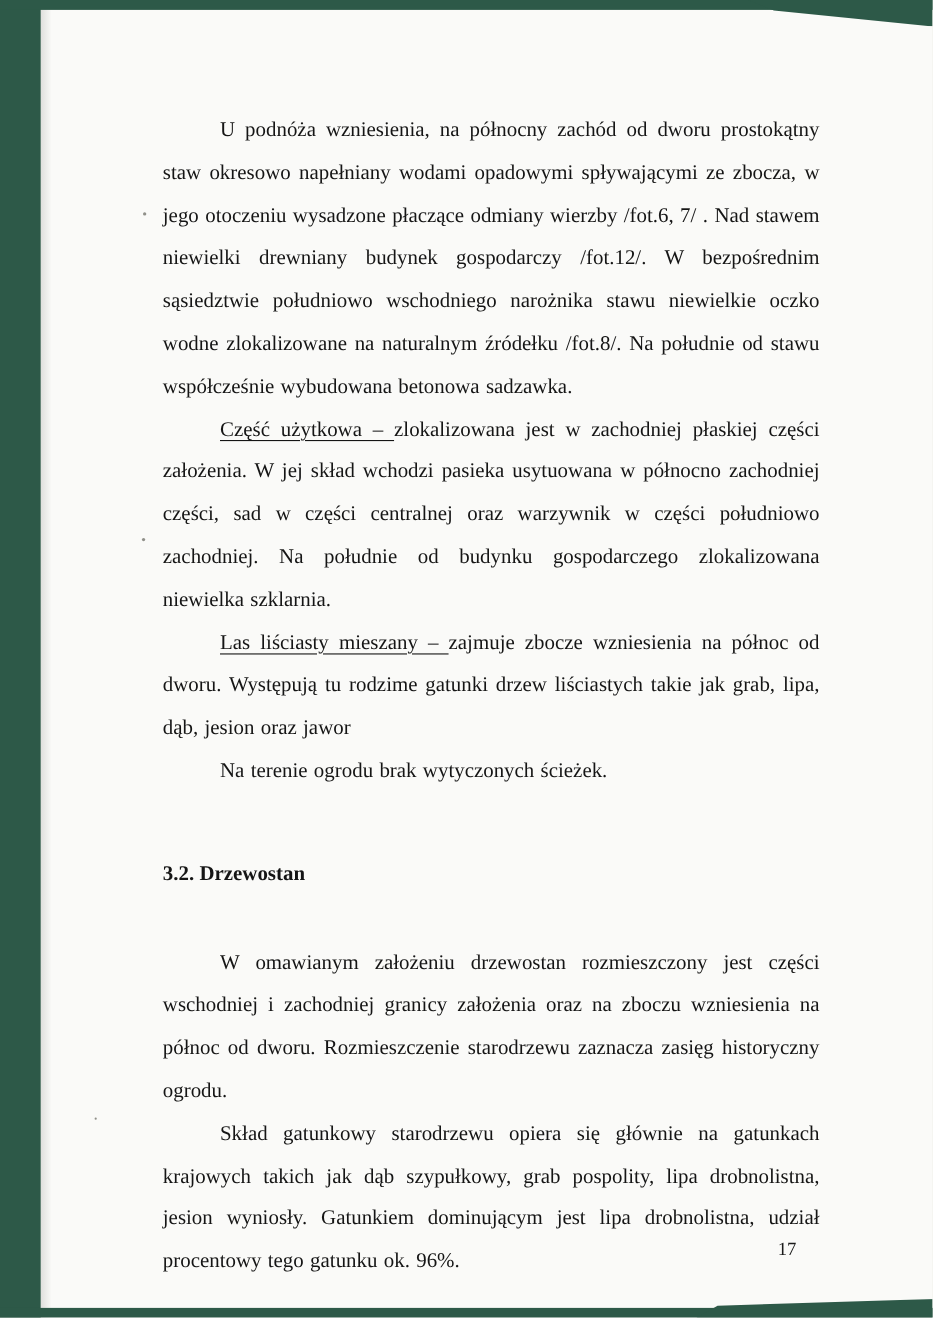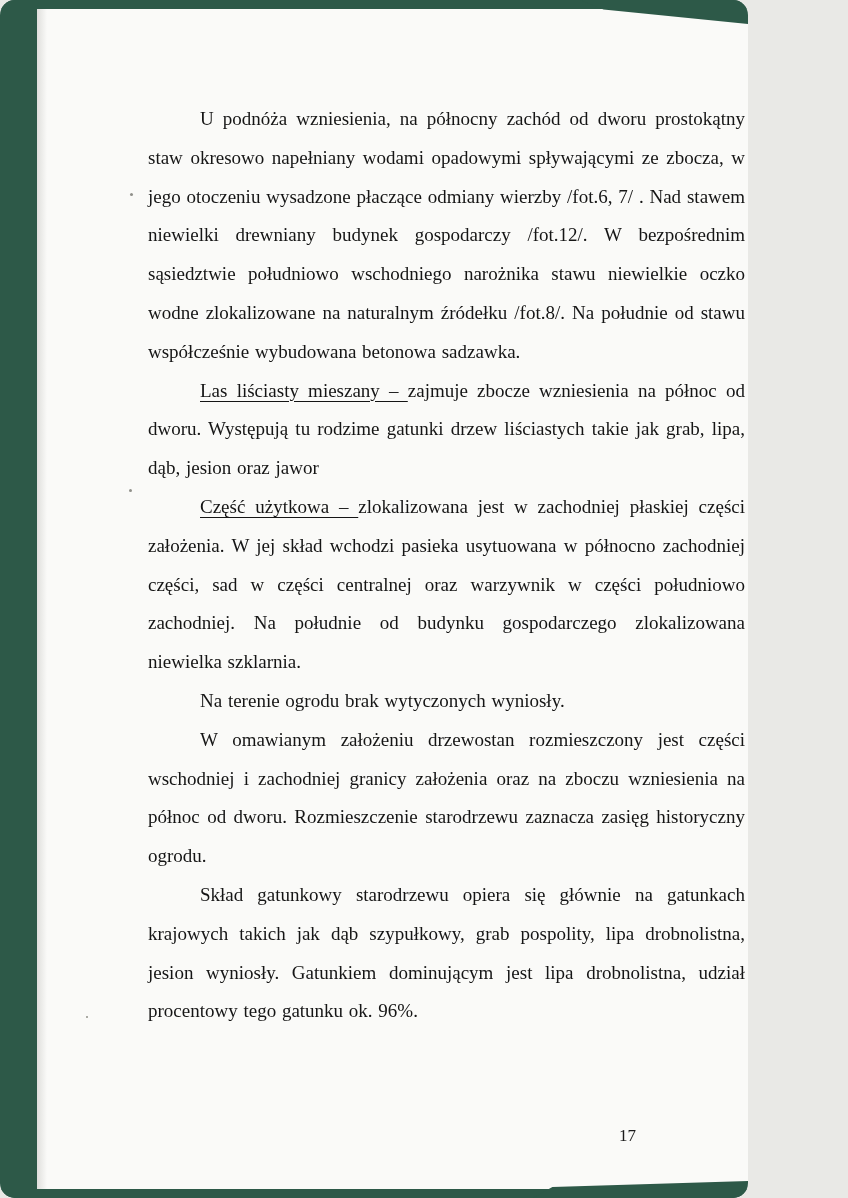--- a/index.html
+++ b/index.html
@@ -2,27 +2,26 @@
 <html style="--border-green: #2d5948; --page-bg: #fafaf8;"><head>
 <meta charset="utf-8">
 <style>
   html, body {
     margin: 0;
     padding: 0;
     background: #e9e9e6;
   }
   .scan {
     position: relative;
-    width: 748px;
+    width: 848px;
     height: 1198px;
     background: var(--page-bg, #fafaf8);
     overflow: hidden;
     font-family: "Liberation Serif", serif;
     color: #151515;
-    border-radius: 15px;
   }
   .edge {
     position: absolute;
     background: var(--border-green, #2d5948);
   }
   .edge-left   { left: 0; top: 0; width: 37px; height: 1198px; }
   .edge-left-shadow {
     position: absolute; left: 37px; top: 0; width: 10px; height: 100%;
     background: linear-gradient(to right, rgba(60,60,52,0.14), rgba(60,60,52,0));
   }
@@ -55,21 +54,21 @@
     text-underline-offset: 4px;
   }
   .heading {
     margin: 55px 0 42px 0;
     font-size: 19px;
     line-height: 38.8px;
     font-weight: bold;
   }
   .page-number {
     position: absolute;
-    right: 112px;
+    right: 124px;
     bottom: 52px;
     font-size: 17px;
     color: #1a1a1a;
   }
   .speck {
     position: absolute;
     background: #90908a;
     border-radius: 50%;
   }
 </style>
@@ -86,26 +85,27 @@
   <div class="edge edge-bottom-right"></div>
 
   <span class="speck" style="left:130px; top:193px; width:3px; height:3px;"></span>
   <span class="speck" style="left:129px; top:489px; width:3px; height:3px;"></span>
   <span class="speck" style="left:86px; top:1016px; width:2px; height:2px;"></span>
 
   <main class="content">
 
     <p class="para">U podnóża wzniesienia, na północny zachód od dworu prostokątny staw okresowo napełniany wodami opadowymi spływającymi ze zbocza, w jego otoczeniu wysadzone płaczące odmiany wierzby /fot.6, 7/ . Nad stawem niewielki drewniany budynek gospodarczy /fot.12/. W bezpośrednim sąsiedztwie południowo wschodniego narożnika stawu niewielkie oczko wodne zlokalizowane na naturalnym źródełku /fot.8/. Na południe od stawu współcześnie wybudowana betonowa sadzawka.</p>
 
+    <p class="para"><span class="u">Część użytkowa – </span><span>zlokalizowana jest w zachodniej płaskiej części założenia. W jej skład wchodzi pasieka usytuowana w północno zachodniej części, sad w części centralnej oraz warzywnik w części południowo zachodniej. Na południe od budynku gospodarczego zlokalizowana niewielka szklarnia.</span></p>
+
     <p class="para"><span class="u">Las liściasty mieszany – </span><span>zajmuje zbocze wzniesienia na północ od dworu. Występują tu rodzime gatunki drzew liściastych takie jak grab, lipa, dąb, jesion oraz jawor</span></p>
 
-    <p class="para"><span class="u">Część użytkowa – </span><span>zlokalizowana jest w zachodniej płaskiej części założenia. W jej skład wchodzi pasieka usytuowana w północno zachodniej części, sad w części centralnej oraz warzywnik w części południowo zachodniej. Na południe od budynku gospodarczego zlokalizowana niewielka szklarnia.</span></p>
+    <p class="para">Na terenie ogrodu brak wytyczonych ścieżek.</p>
 
-    <p class="para">Na terenie ogrodu brak wytyczonych wyniosły.</p>
-
+    <h2 class="heading">3.2. Drzewostan</h2>
 
     <p class="para">W omawianym założeniu drzewostan rozmieszczony jest części wschodniej i zachodniej granicy założenia oraz na zboczu wzniesienia na północ od dworu. Rozmieszczenie starodrzewu zaznacza zasięg historyczny ogrodu.</p>
 
     <p class="para">Skład gatunkowy starodrzewu opiera się głównie na gatunkach krajowych takich jak dąb szypułkowy, grab pospolity, lipa drobnolistna, jesion wyniosły. Gatunkiem dominującym jest lipa drobnolistna, udział procentowy tego gatunku ok. 96%.</p>
 
   </main>
 
   <div class="page-number">17</div>
 
 </div>

